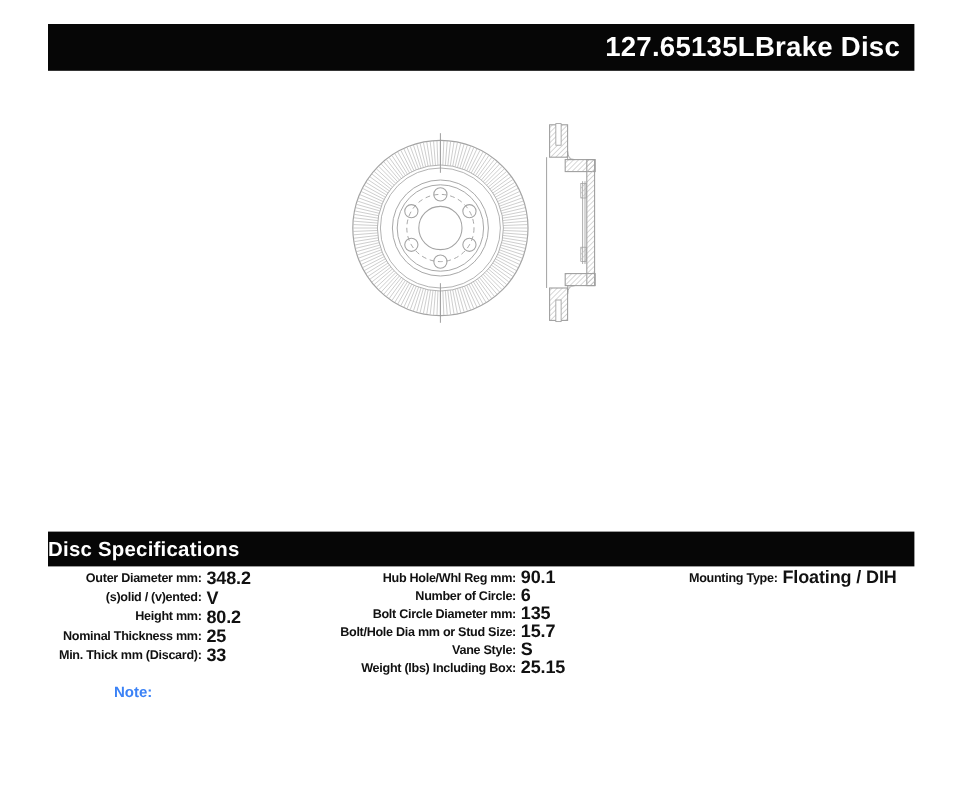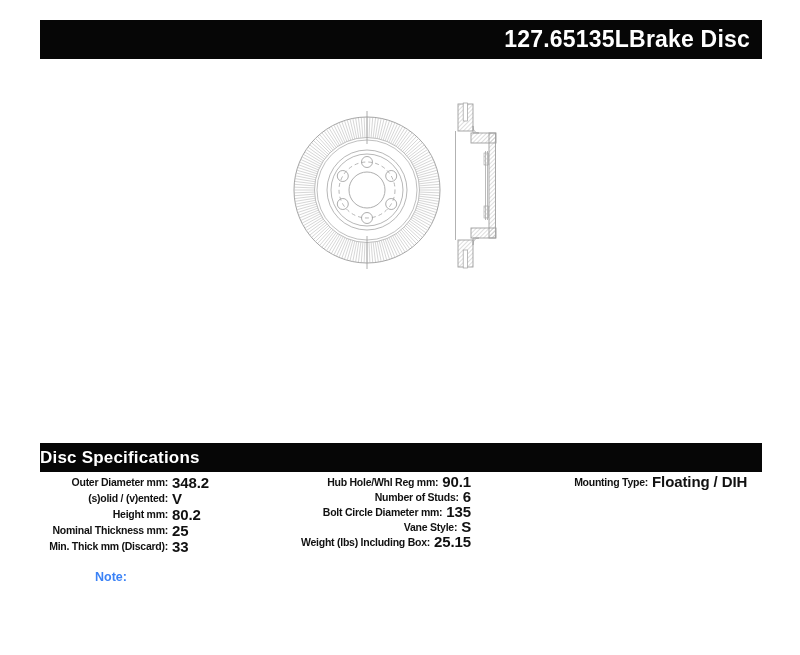--- a/index.html
+++ b/index.html
@@ -25,21 +25,21 @@
     letter-spacing:-0.25px;color:#111;white-space:nowrap;
   }
   .spec-row .val{
     display:block;margin-left:4px;font-weight:bold;font-size:15px;
     letter-spacing:-0.1px;color:#111;white-space:nowrap;
   }
   #col1{left:36px;top:474px;}
   #col1 .spec-row{height:16px;}
   #col1 .lbl{width:132px;}
   #col2{left:278px;top:474px;}
-  #col2 .spec-row{height:15px;justify-content:flex-end;}
+  #col2 .spec-row{height:15px;}
   #col2 .lbl{width:152px;}
   #col3{left:558px;top:474px;}
   #col3 .spec-row{height:15px;}
   #col3 .lbl{width:90px;}
   .note-label{
     position:absolute;left:95px;top:570px;font-size:12.5px;font-weight:bold;color:#3b82f6;
   }
 </style>
 </head>
 <body>
@@ -284,28 +284,32 @@
     <span class="val">33</span>
   </div>
 </div>
 
 <div class="spec-col" id="col2">
   <div class="spec-row">
     <span class="lbl">Hub Hole/Whl Reg mm:</span>
     <span class="val">90.1</span>
   </div>
   <div class="spec-row">
-    <span class="lbl">Number of Studs:</span>
+    <span class="lbl">Number of Circle:</span>
     <span class="val">6</span>
   </div>
   <div class="spec-row">
     <span class="lbl">Bolt Circle Diameter mm:</span>
     <span class="val">135</span>
   </div>
   <div class="spec-row">
+    <span class="lbl">Bolt/Hole Dia mm or Stud Size:</span>
+    <span class="val">15.7</span>
+  </div>
+  <div class="spec-row">
     <span class="lbl">Vane Style:</span>
     <span class="val">S</span>
   </div>
   <div class="spec-row">
     <span class="lbl">Weight (lbs) Including Box:</span>
     <span class="val">25.15</span>
   </div>
 </div>
 
 <div class="spec-col" id="col3">

